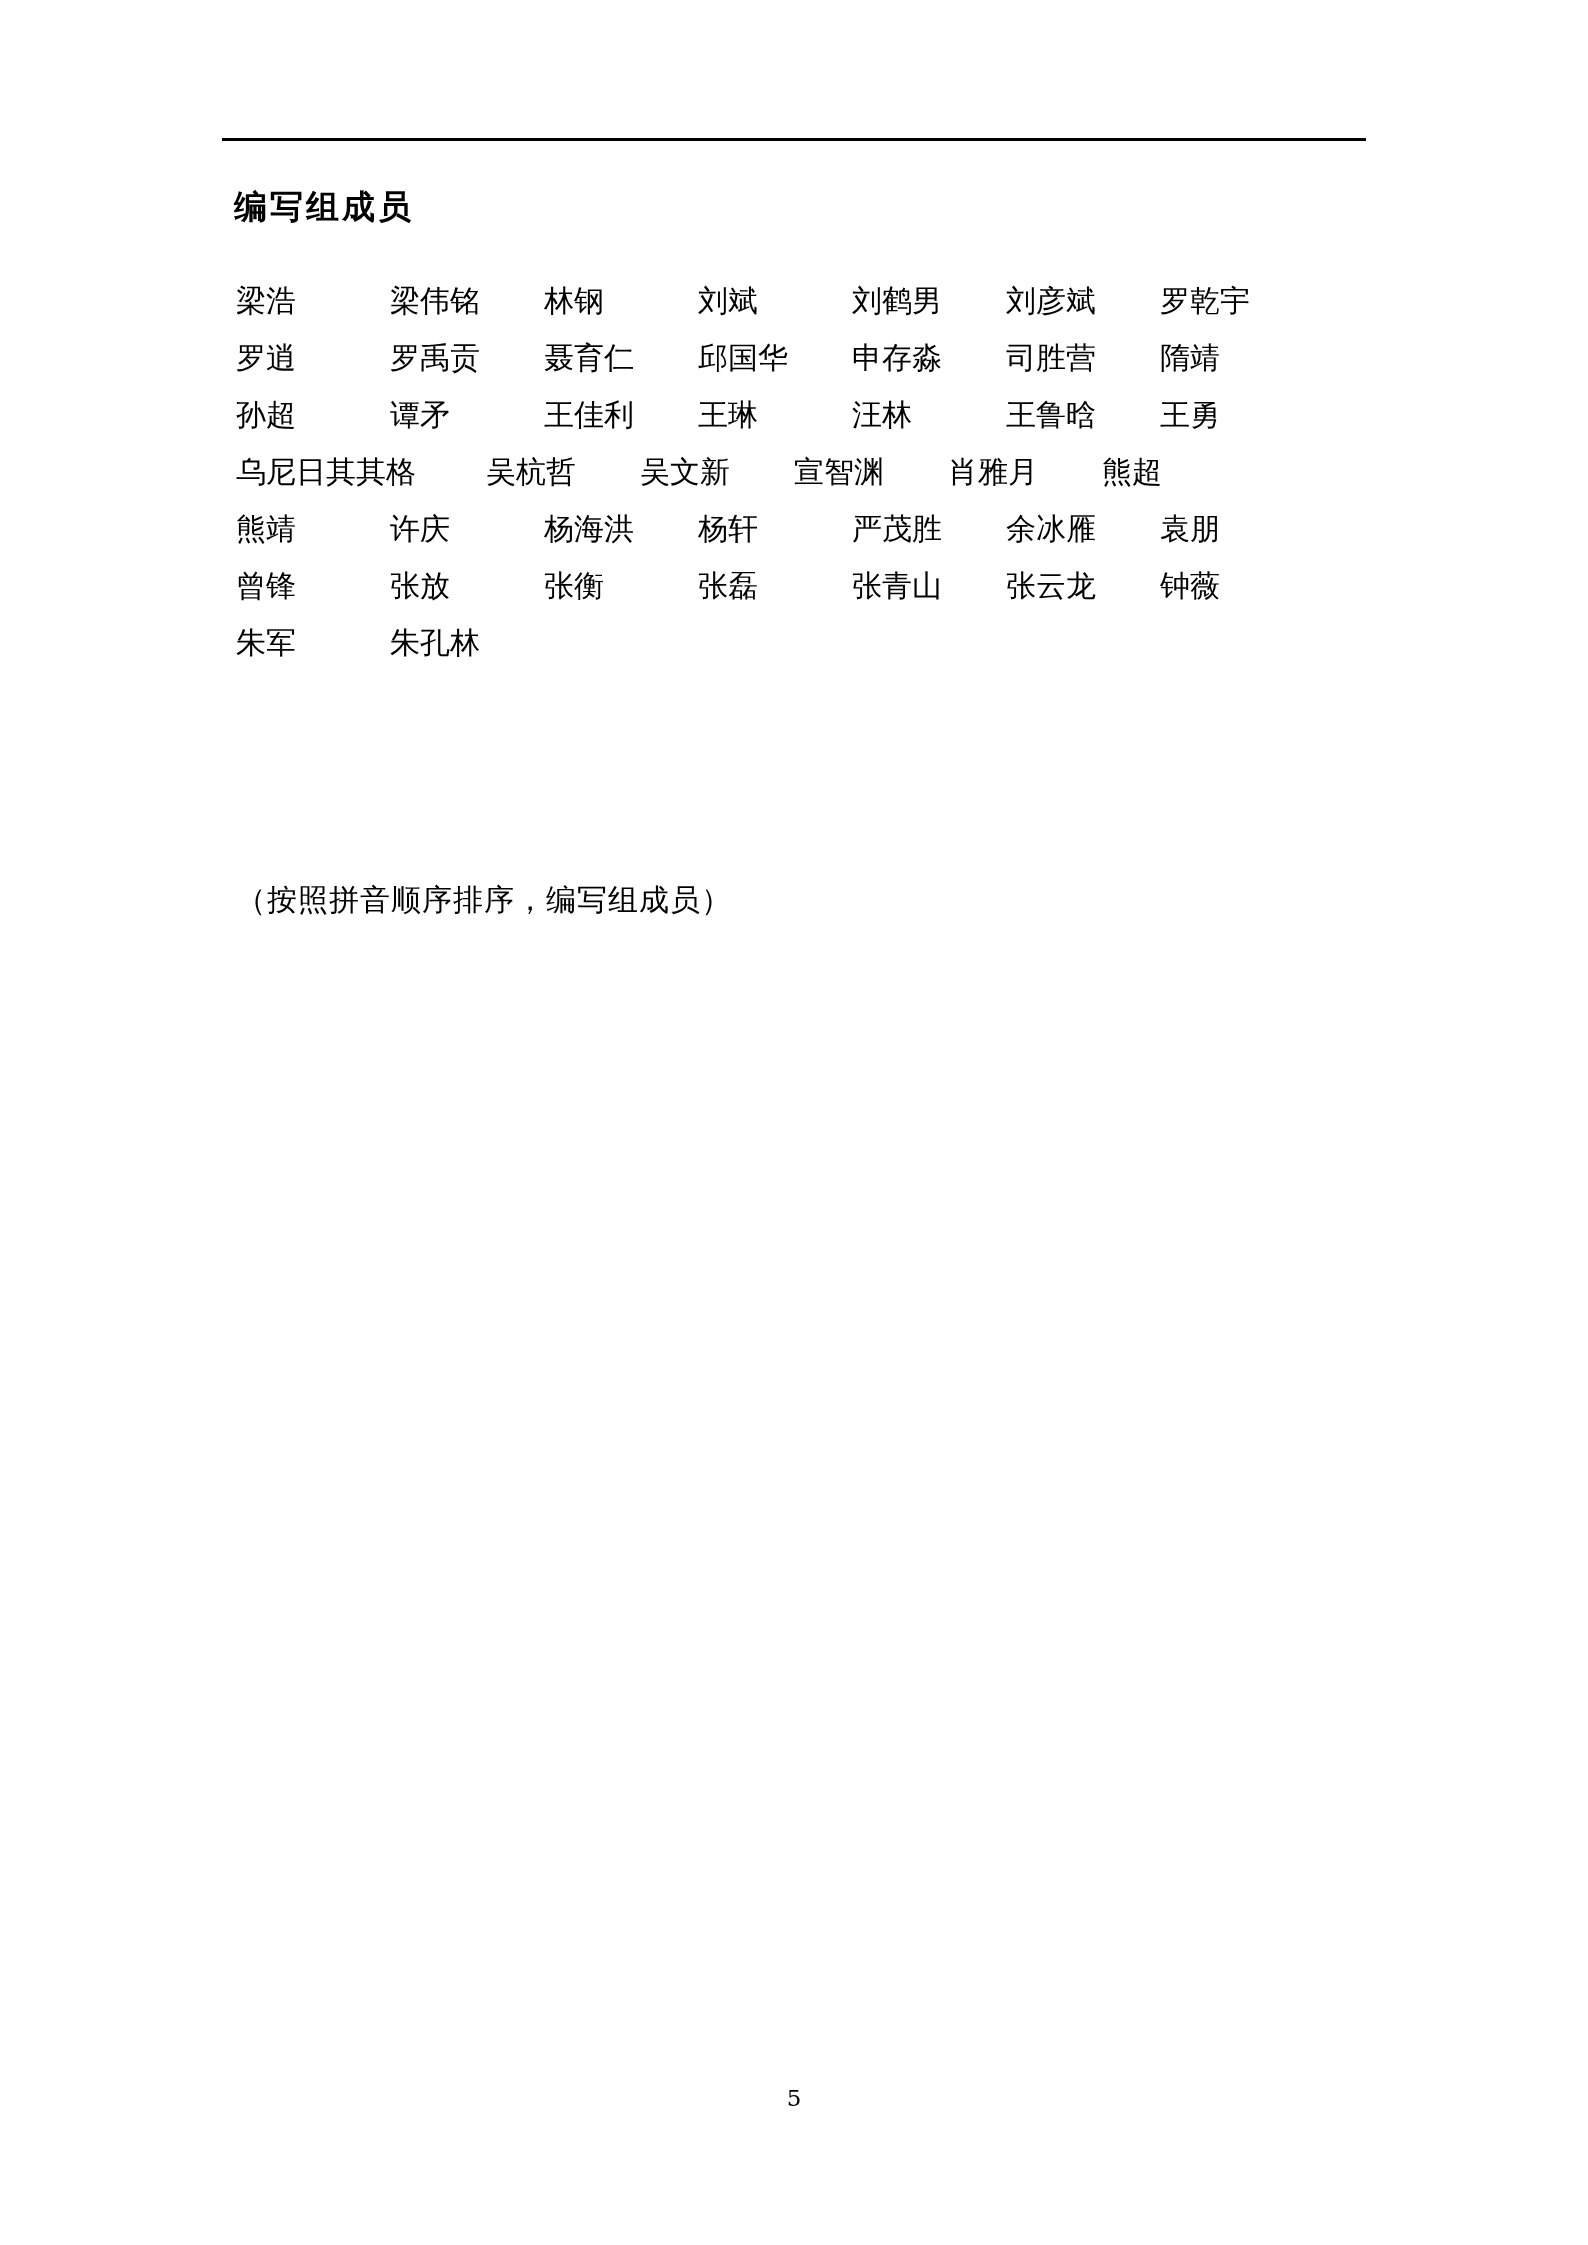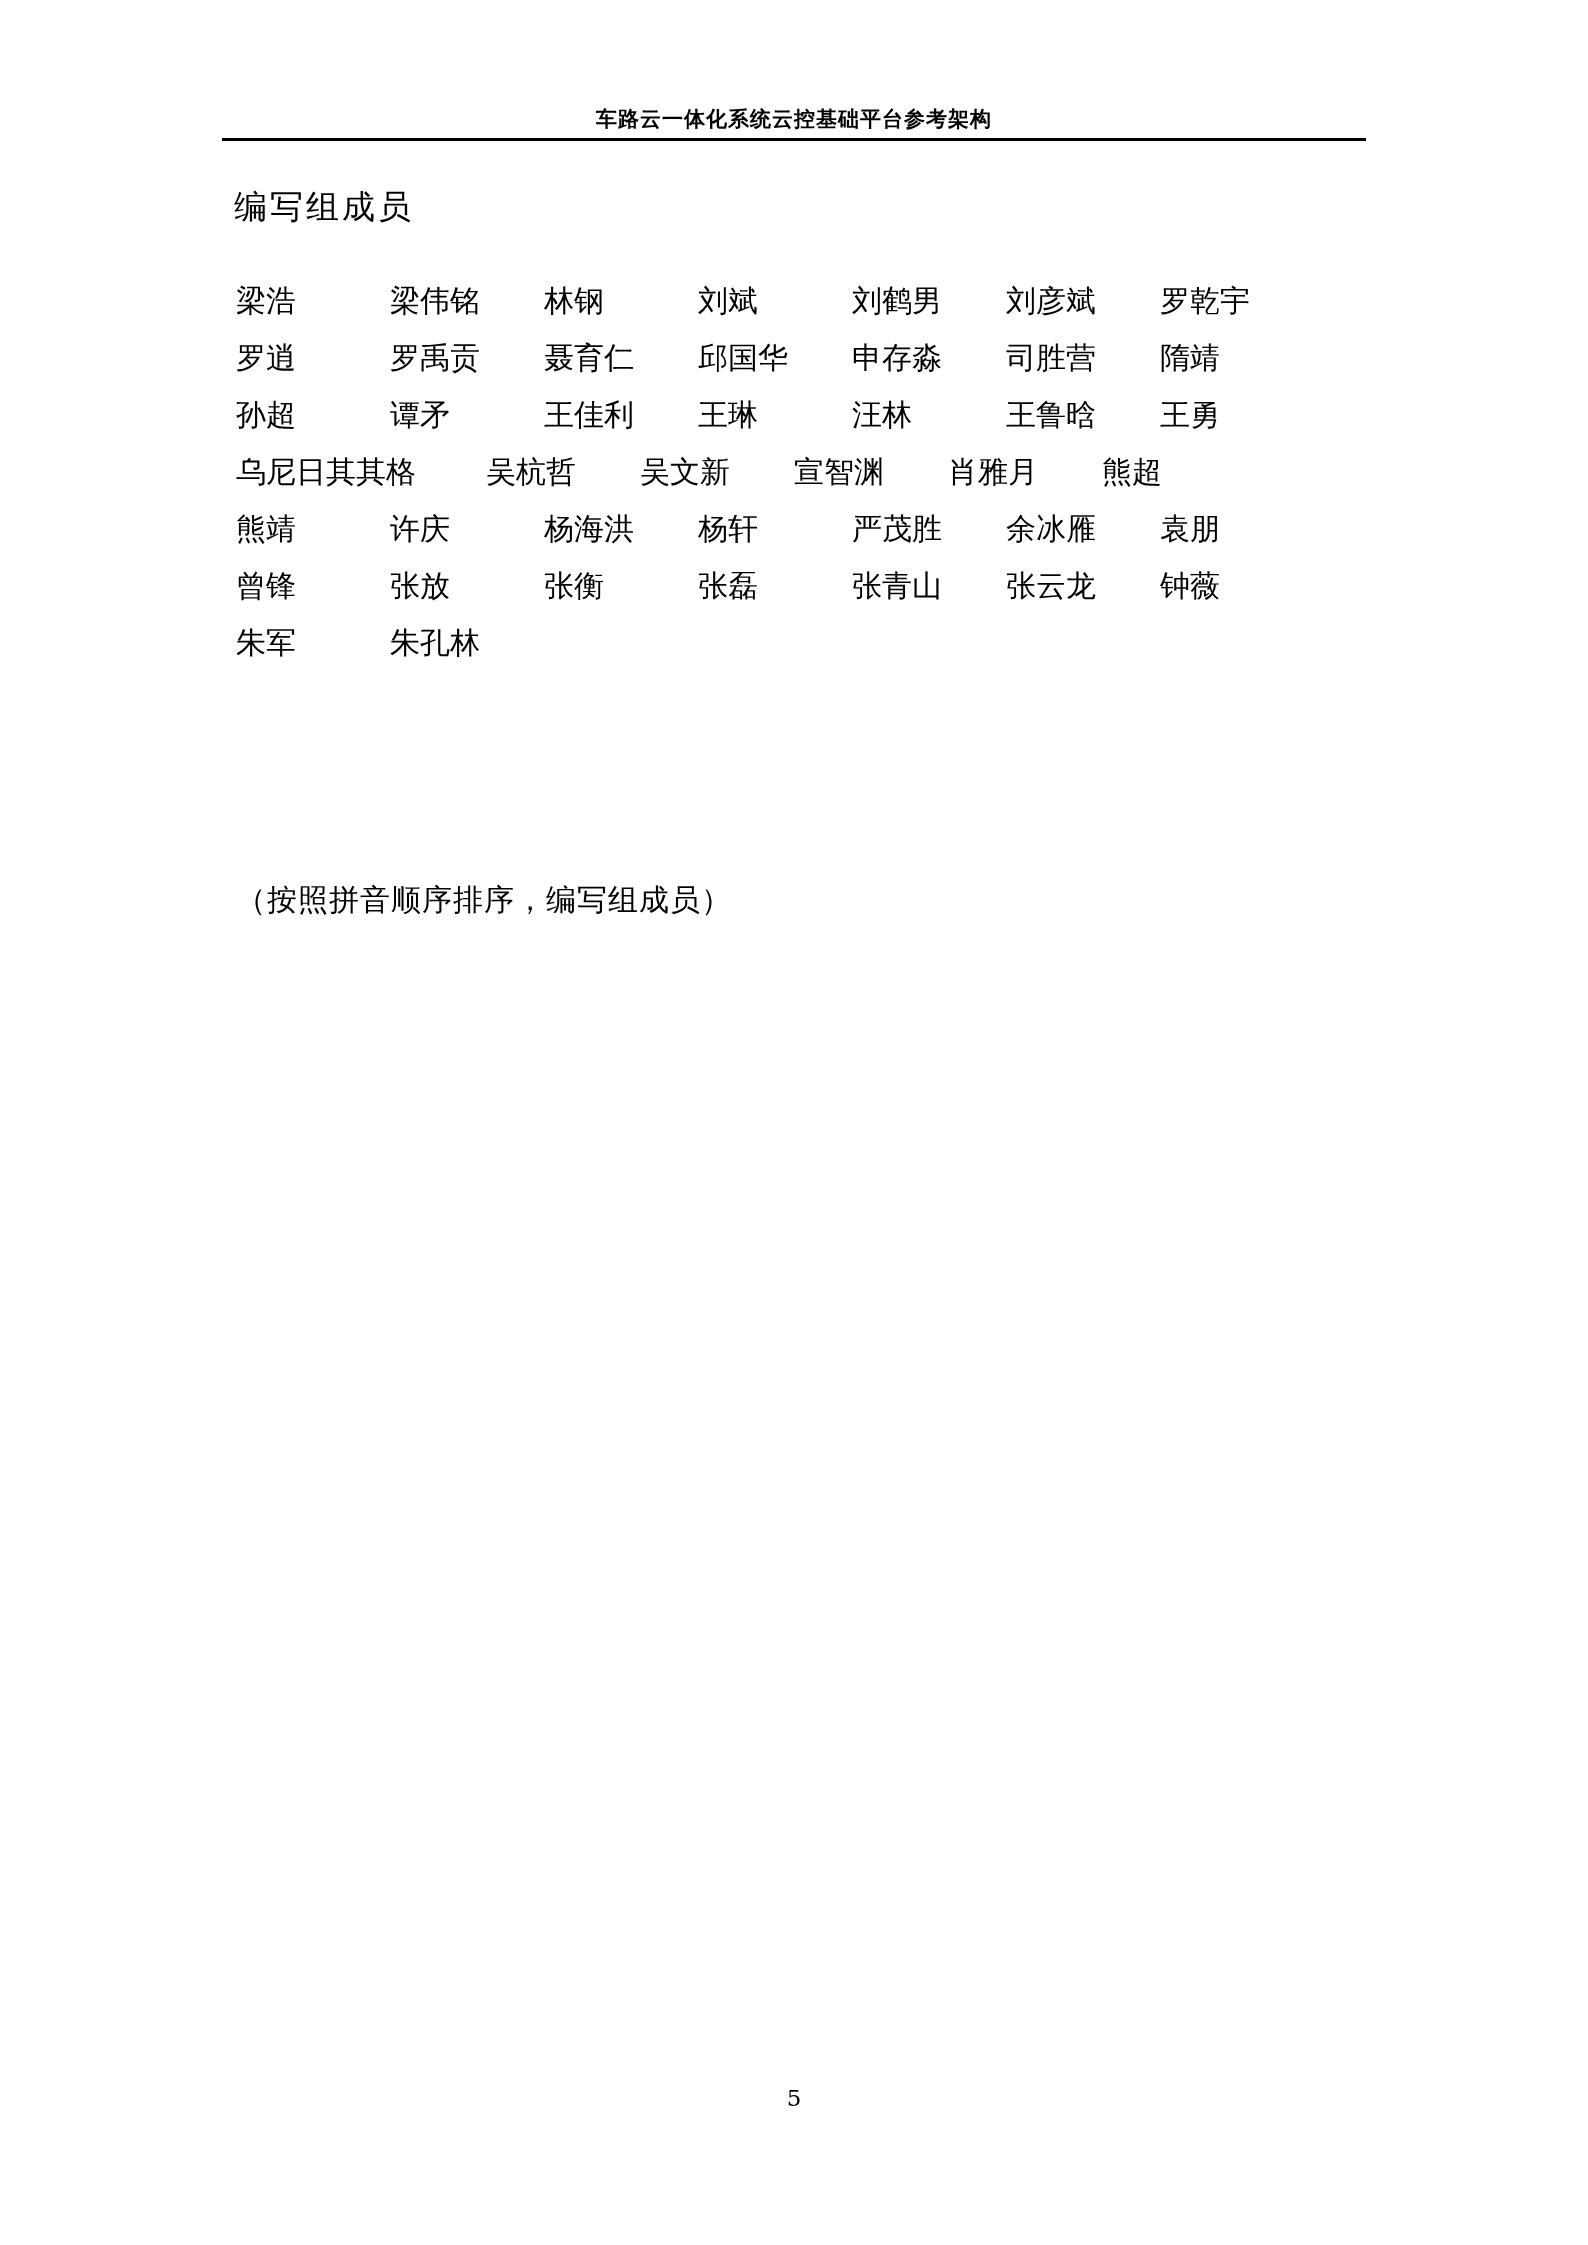--- a/index.html
+++ b/index.html
@@ -43,20 +43,21 @@
     background: #000;
   }
   .section-title {
     position: absolute;
     top: 185px;
     left: 234px;
     font-family: "DejaVu Serif", "Liberation Serif", serif;
     font-size: 33px;
     letter-spacing: 3px;
     color: #000;
+    font-weight: bold;
   }
   .names {
     position: absolute;
     top: 272px;
     left: 236px;
     width: 1130px;
   }
   .name-row {
     display: block;
     height: 57px;
@@ -103,21 +104,20 @@
     font-family: "DejaVu Serif", "Liberation Serif", serif;
     font-size: 23px;
     color: #000;
   }
 </style>
 </head>
 <body>
 
 <div class="page">
 
-  <div class="header">车路云一体化系统云控基础平台参考架构</div>
   <div class="header-rule"></div>
 
   <div class="section-title">编写组成员</div>
 
   <div class="names">
     <div class="name-row">
       <span class="name-cell"><span>梁浩</span></span>
       <span class="name-cell"><span>梁伟铭</span></span>
       <span class="name-cell"><span>林钢</span></span>
       <span class="name-cell"><span>刘斌</span></span>

